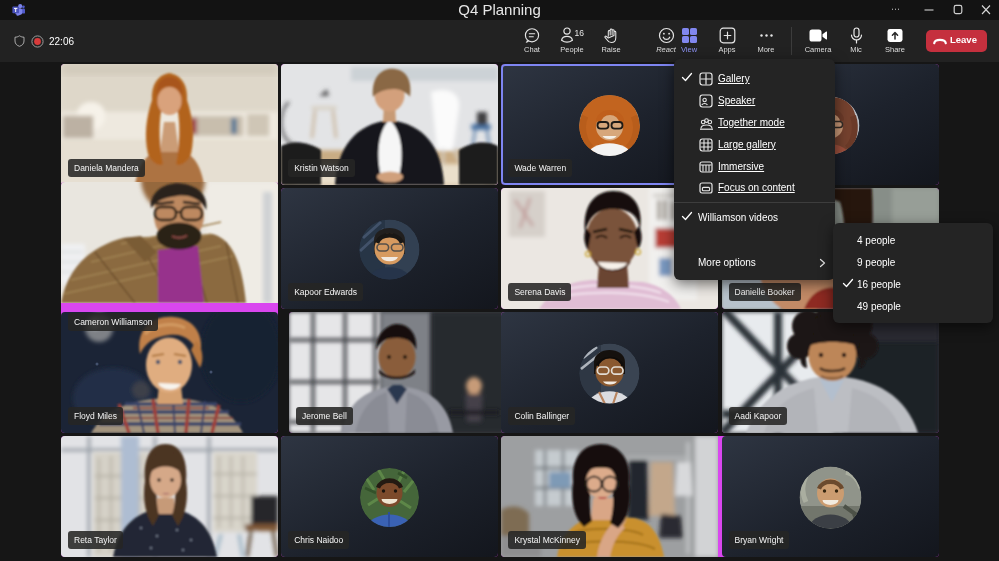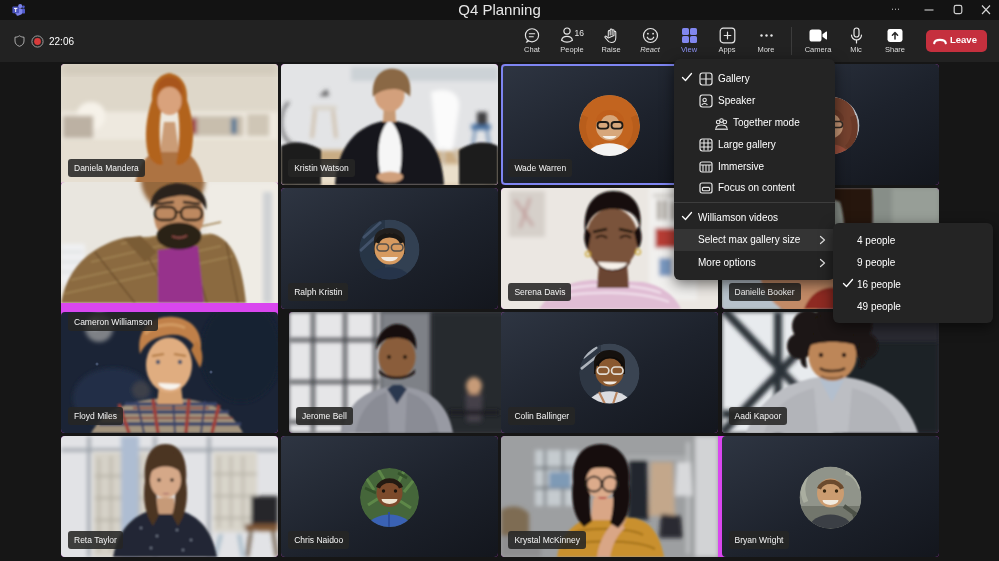--- a/index.html
+++ b/index.html
@@ -18,21 +18,21 @@
   .tile svg{position:absolute;left:0;top:0;}
   .nlabel{position:absolute;left:7px;bottom:8px;background:rgba(38,37,36,0.88);color:#f5f5f5;
           font-size:8.5px;line-height:10px;padding:4px 6px;border-radius:3px;white-space:nowrap;z-index:5;}
   .menu{position:absolute;left:674px;top:59px;width:161px;height:221px;background:#242424;
         border-radius:6px;box-shadow:0 4px 14px rgba(0,0,0,0.55);z-index:20;}
   .submenu{position:absolute;left:833px;top:223px;width:160px;height:100px;background:#242424;
         border-radius:6px;box-shadow:0 4px 14px rgba(0,0,0,0.55);z-index:21;}
   .mrow{position:absolute;left:0;width:100%;height:22px;color:#ffffff;font-size:10px;}
   .mrow .check{position:absolute;left:7px;top:3px;}
   .mrow .micon{position:absolute;left:25px;top:4px;}
-  .mrow .mtext{position:absolute;left:44px;top:0;line-height:22px;}
+  .mrow .mtext{position:absolute;left:44px;top:0;line-height:22px;text-decoration:underline;}
   .mrow .mtext2{position:absolute;left:24px;top:0;line-height:22px;}
   .mrow .chev{position:absolute;right:8px;top:6px;}
   .msep{position:absolute;left:0;top:143px;width:100%;height:1px;background:#3d3d3d;}
   .hl{background:#343434;}
 </style>
 </head>
 <body>
 <div id="app">
   <div class="titlebar">
     <div class="title">Q4 Planning</div>
@@ -80,21 +80,21 @@
         <text x="15.5" y="9.2" fill="#e6e6e6" font-size="8.5" font-family="Liberation Sans">16</text>
       </svg>
       <span class="tlabel">People</span>
     </div>
     <div class="tbtn" style="left:589px;">
       <svg width="17" height="17" viewBox="0 0 17 17">
         <path d="M5.3 9.2 V4.4 a0.95 0.95 0 0 1 1.9 0 V8 M7.2 8 V2.9 a0.95 0.95 0 0 1 1.9 0 V7.8 M9.1 7.8 V3.6 a0.95 0.95 0 0 1 1.9 0 V8.6 M11 8.6 V5.2 a0.9 0.9 0 0 1 1.8 0 V10.4 c0 3 -1.8 5.1 -4.5 5.1 c-2 0 -3.2 -0.9 -4.1 -2.5 L2 10.4 c-0.5 -0.85 0.55 -1.7 1.35 -1.05 L5.3 11 Z" fill="none" stroke="#e6e6e6" stroke-width="1.05" stroke-linejoin="round" stroke-linecap="round"></path>
       </svg>
       <span class="tlabel">Raise</span>
     </div>
-    <div class="tbtn" style="left:628px;font-style:italic;">
+    <div class="tbtn" style="left:644px;font-style:italic;">
       <svg width="17" height="17" viewBox="0 0 17 17">
         <circle cx="8.5" cy="8.5" r="7" fill="none" stroke="#e6e6e6" stroke-width="1.2"></circle>
         <circle cx="5.9" cy="6.7" r="0.9" fill="#e6e6e6"></circle>
         <circle cx="11.1" cy="6.7" r="0.9" fill="#e6e6e6"></circle>
         <path d="M5.3 10.2 a3.4 3.4 0 0 0 6.4 0" fill="none" stroke="#e6e6e6" stroke-width="1.2" stroke-linecap="round"></path>
       </svg>
       <span class="tlabel">React</span>
     </div>
     <div class="tbtn" style="left:667px;">
       <svg width="17" height="17" viewBox="0 0 17 17">
@@ -373,21 +373,21 @@
 <path d="M82 50 l18 -16 M79 63 l24 -22" stroke="#42526a" stroke-width="3"></path>
 <path d="M93 52 C93 36 124 36 124 52 L124 66 L93 66 Z" fill="#211f1e"></path>
 <ellipse cx="108.5" cy="61" rx="15" ry="15.5" fill="#d69a60"></ellipse>
 <path d="M94 54 a15 12 0 0 1 29 0 l-4 1.8 a11 9 0 0 0 -21 0 Z" fill="#191715"></path>
 <rect x="96" y="56" width="11.6" height="7" rx="3.4" fill="none" stroke="#56504a" stroke-width="1.6"></rect>
 <rect x="110.4" y="56" width="11.6" height="7" rx="3.4" fill="none" stroke="#56504a" stroke-width="1.6"></rect>
 <path d="M100 69 a9 6.5 0 0 0 17 0 Z" fill="#f2eae2"></path>
 <path d="M86 92 a23 16 0 0 1 45 0 Z" fill="#26344a"></path>
 </g>
         </svg>
-        <div class="nlabel" style="">Ralph Kristin</div>
+        <div class="nlabel" style="">Kapoor Edwards</div>
       </div>
 <div class="tile" style="left:501.4px;top:126.0px;width:217.1px;height:120.6px;text-decoration:underline;">
         <svg width="217" height="121" viewBox="0 0 217 121" preserveAspectRatio="none">
           <defs>
             <filter id="B2se" x="-30%" y="-30%" width="160%" height="160%">
               <feGaussianBlur stdDeviation="2"></feGaussianBlur>
             </filter>
             <filter id="B4se" x="-30%" y="-30%" width="160%" height="160%">
               <feGaussianBlur stdDeviation="4"></feGaussianBlur>
             </filter>
@@ -789,21 +789,21 @@
         <span class="mtext">Gallery</span>
       </div>
       <div class="mrow" style="top:30.8px;">
         <span class="micon"><svg width="14" height="14" viewBox="0 0 14 14">
             <rect x="1" y="1" width="12" height="12" rx="2.4" fill="none" stroke="#e8e8e8" stroke-width="1.2"></rect>
             <circle cx="5.6" cy="6" r="1.7" fill="none" stroke="#e8e8e8" stroke-width="1.1"></circle>
             <path d="M2.8 11 a3 2.4 0 0 1 5.6 0" fill="none" stroke="#e8e8e8" stroke-width="1.1"></path>
           </svg></span>
         <span class="mtext">Speaker</span>
       </div>
-      <div class="mrow" style="top:52.7px;margin-left:15px;">
+      <div class="mrow" style="top:52.7px;">
         <span class="micon"><svg width="15" height="14" viewBox="0 0 15 14">
             <circle cx="4.2" cy="6" r="1.8" fill="none" stroke="#e8e8e8" stroke-width="1.1"></circle>
             <circle cx="7.5" cy="4.6" r="1.8" fill="none" stroke="#e8e8e8" stroke-width="1.1"></circle>
             <circle cx="10.8" cy="6" r="1.8" fill="none" stroke="#e8e8e8" stroke-width="1.1"></circle>
             <path d="M2 12.6 c0 -2.4 2 -3.6 5.5 -3.6 c3.5 0 5.5 1.2 5.5 3.6" fill="none" stroke="#e8e8e8" stroke-width="1.1"></path>
             <path d="M1 13.2 h13" stroke="#e8e8e8" stroke-width="1.2"></path>
           </svg></span>
         <span class="mtext">Together mode</span>
       </div>
       <div class="mrow" style="top:74.6px;">
@@ -827,26 +827,20 @@
           </svg></span>
         <span class="mtext">Focus on content</span>
       </div>
       <div class="msep"></div>
       <div class="mrow" style="top:148.2px;">
         <span class="check"><svg width="12" height="12" viewBox="0 0 12 12">
             <path d="M1.5 6.5 L4.5 9.5 L10.5 2.5" fill="none" stroke="#ffffff" stroke-width="1.3" stroke-linecap="round" stroke-linejoin="round"></path>
           </svg></span>
         <span class="mtext2">Williamson videos</span>
       </div>
-      <div class="mrow hl" style="top:170.0px;height:22.4px;">
-        <span class="mtext2">Select max gallery size</span>
-        <span class="chev"><svg width="9" height="10" viewBox="0 0 9 10">
-            <path d="M2.5 1.5 L6.5 5 L2.5 8.5" fill="none" stroke="#e0e0e0" stroke-width="1.2" stroke-linecap="round" stroke-linejoin="round"></path>
-          </svg></span>
-      </div>
       <div class="mrow" style="top:192.6px;">
         <span class="mtext2">More options</span>
         <span class="chev"><svg width="9" height="10" viewBox="0 0 9 10">
             <path d="M2.5 1.5 L6.5 5 L2.5 8.5" fill="none" stroke="#e0e0e0" stroke-width="1.2" stroke-linecap="round" stroke-linejoin="round"></path>
           </svg></span>
       </div>
     </div>
 <div class="submenu">
       <div class="mrow" style="top:6.8px;">
         <span class="mtext2">4 people</span>

